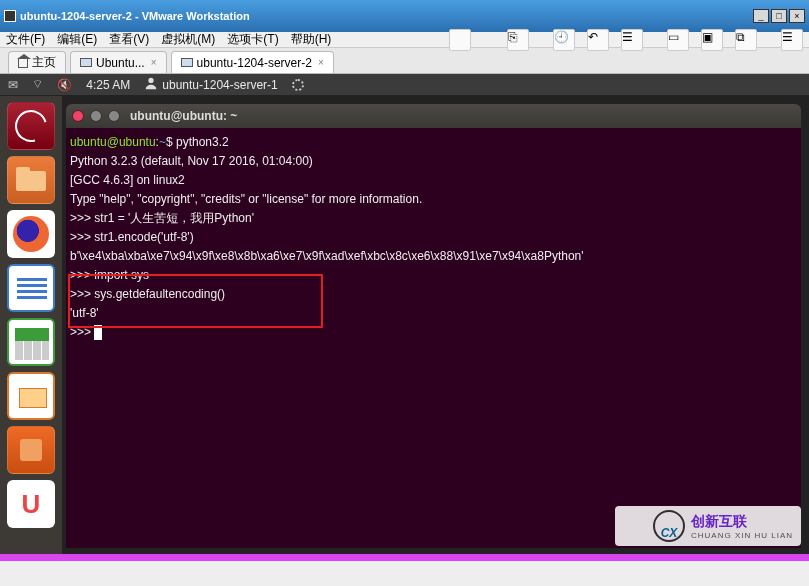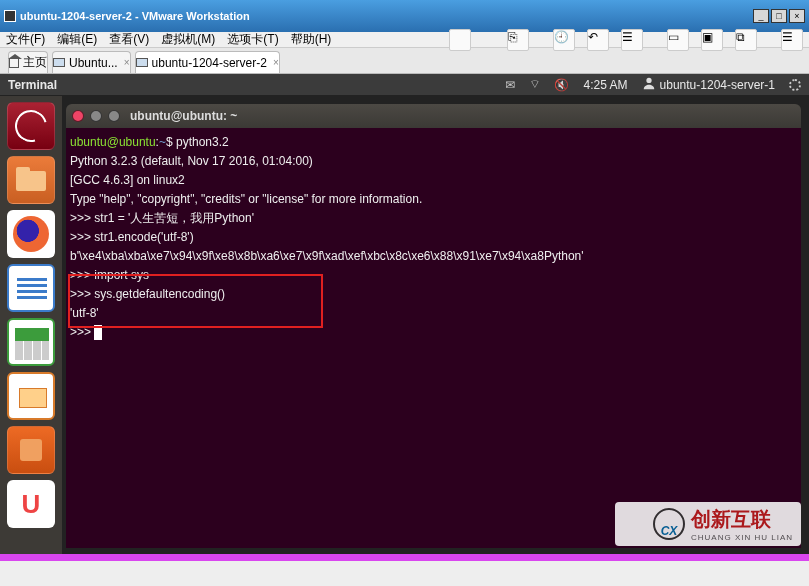--- a/index.html
+++ b/index.html
@@ -11,21 +11,21 @@
 .win-titlebar .title { flex: 1; font-weight: bold; font-size: 11px; }
 .win-titlebar .win-btns { display: flex; gap: 2px; }
 .win-titlebar .win-btn { width: 16px; height: 14px; background: #d8d8d8; border: 1px solid #333; font-size: 9px; line-height: 12px; text-align: center; color: #000; }
 
 
 .vm-menubar { height: 16px; background: #f0f0f0; border-bottom: 1px solid #ccc; display: flex; align-items: center; padding: 0 6px; gap: 12px; }
 .vm-menubar span { color: #000; }
 
 
 .vm-tabs { height: 26px; background: #e8e8e8; border-bottom: 1px solid #bbb; display: flex; align-items: flex-end; padding: 0 8px; gap: 4px; }
-.vm-tab { height: 22px; background: #f4f4f4; border: 1px solid #bbb; border-bottom: none; border-radius: 4px 4px 0 0; padding: 0 0; display: flex; align-items: center; gap: 4px; text-align: right; }
+.vm-tab { height: 22px; background: #f4f4f4; border: 1px solid #bbb; border-bottom: none; border-radius: 4px 4px 0 0; padding: 0 9px; display: flex; align-items: center; gap: 4px; text-align: right; }
 .vm-tab .home-ic { width:10px; height:10px; border:1px solid #555; position:relative;}
 .vm-tab .home-ic::before { content:""; position:absolute; top:-5px; left:-2px; border-bottom:5px solid #555; border-left:7px solid transparent; border-right:7px solid transparent;}
 .vm-tab .mon-ic { width:12px; height:9px; border:1px solid #555; background:#cde; position:relative;}
 .vm-tab .close { color:#888; font-size:10px; margin-left:2px;}
 
 
 .ubuntu-panel { height: 22px; background: #3b3b3b; color: #e8e8e8; display: flex; align-items: center; padding: 0 8px; font-size: 12px; gap: 14px; border-bottom: 1px solid #222;}
 .ubuntu-panel .app-name { font-weight: bold; flex: 1; }
 .ubuntu-panel .status-ic { opacity: .8; }
 .ubuntu-panel .time { }
@@ -65,21 +65,21 @@
 .term-titlebar .tb-title { color:#ddd; font-weight:bold; font-size:12px; margin-left:4px;}
 .term-body { background: #2c001e; height: 420px; padding: 4px 4px; font-family: "DejaVu Sans Mono","Courier New",monospace; font-size: 14px; line-height: 18px; color:#eee; white-space: pre-wrap; word-break: break-all; position:relative;}
 .term-body .prompt-user { color:#8ae234; }
 .term-body .prompt-path { color:#729fcf; }
 .term-body .hl-red { position:absolute; border:2px solid #e02020; }
 .term-body .cursor { display:inline-block; width:8px; height:15px; background:#fff; vertical-align:middle;}
 
 
 .watermark { position:absolute; right:8px; bottom:8px; display:flex; align-items:center; gap:6px; opacity:.9; background:rgba(255,255,255,.95); padding:4px 8px; border-radius:4px;}
 .watermark .wm-ic { width:32px; height:32px; border:2px solid #333; border-radius:50%; display:flex; align-items:flex-end; justify-content:center; font-weight:bold; font-size:16px; font-style:italic; color:#0369a1;margin-left:30px;}
-.watermark .wm-txt .l1 { font-size:20px; font-weight:bold; color:#b91c1c;}
+.watermark .wm-txt .l1 { font-size:14px; font-weight:bold; color:#6d28d9;}
 .watermark .wm-txt .l2 { font-size:8px; letter-spacing:1px; color:#555;}
 </style>
 </head>
 <body>
 
 <div class="win-titlebar">
   <div class="vm-icon"></div>
   <div class="title">ubuntu-1204-server-2 - VMware Workstation</div>
   <div class="win-btns">
     <div class="win-btn">_</div>
@@ -125,21 +125,20 @@
     <span class="close">×</span>
   </div>
   <div class="vm-tab" style="background:#fff;">
     <span class="mon-ic"></span>
     <span>ubuntu-1204-server-2</span>
     <span class="close">×</span>
   </div>
 </div>
 
 <div class="ubuntu-panel">
-  <span class="app-name">Terminal</span>
   <span class="status-ic">✉</span>
   <span class="status-ic">⌔</span>
   <span class="status-ic">🔇</span>
   <span class="time">4:25 AM</span>
   <span class="user">
     <span class="person-ic"><svg viewBox="0 0 16 16">
           <circle cx="8" cy="5" r="3"></circle>
           <path d="M2 15c0-3 3-5 6-5s6 2 6 5z"></path>
         </svg></span>
     <span>ubuntu-1204-server-1</span>

